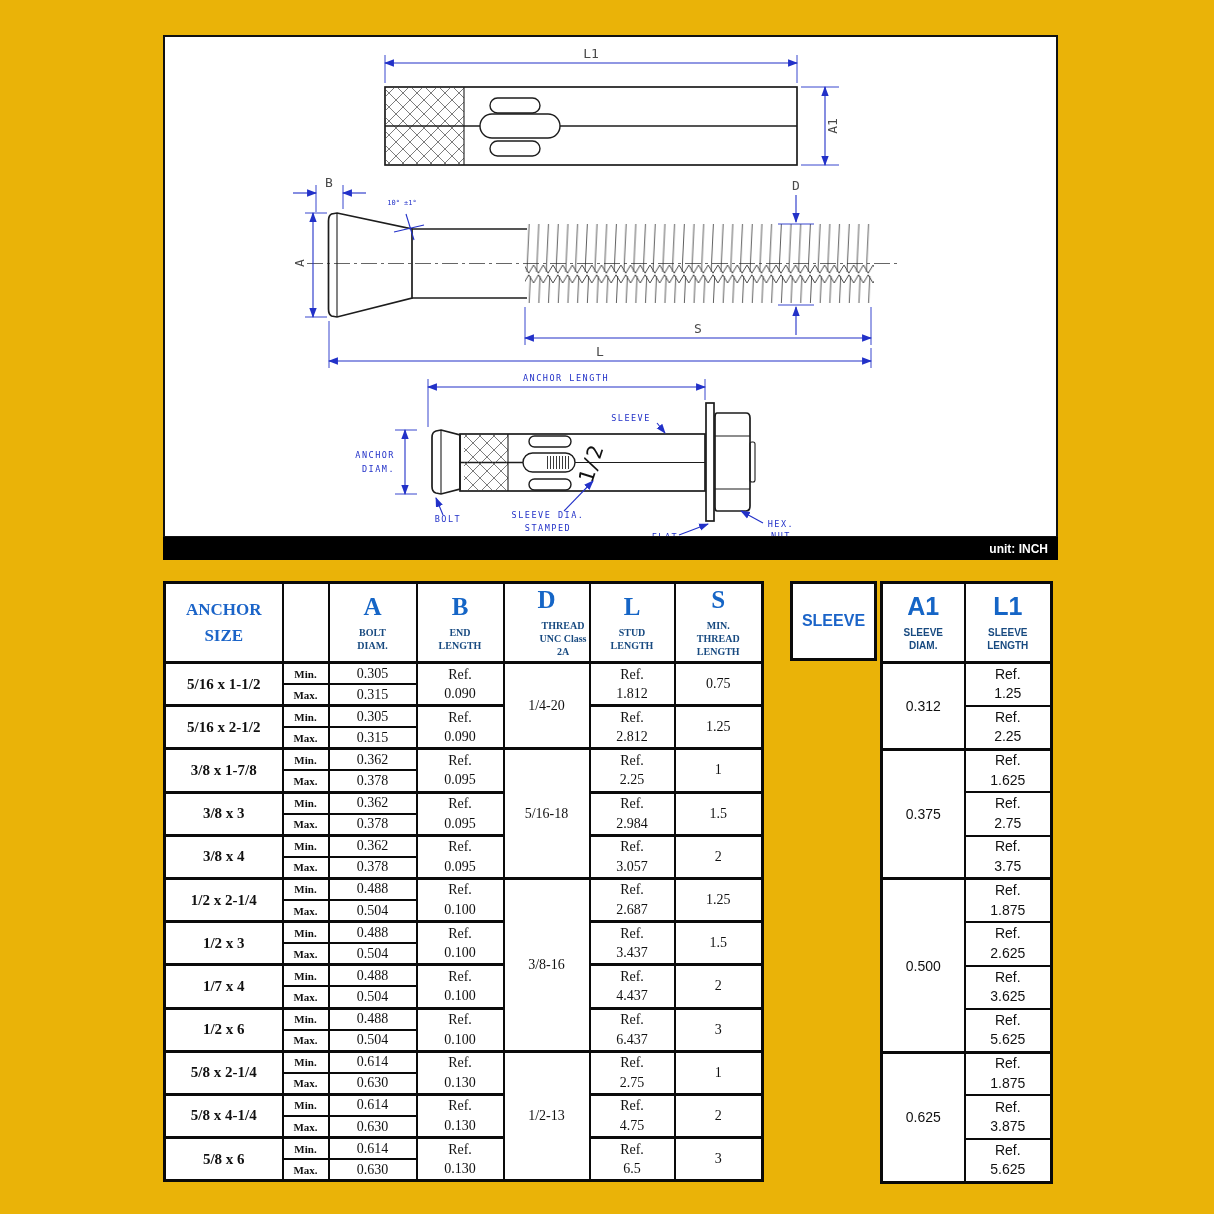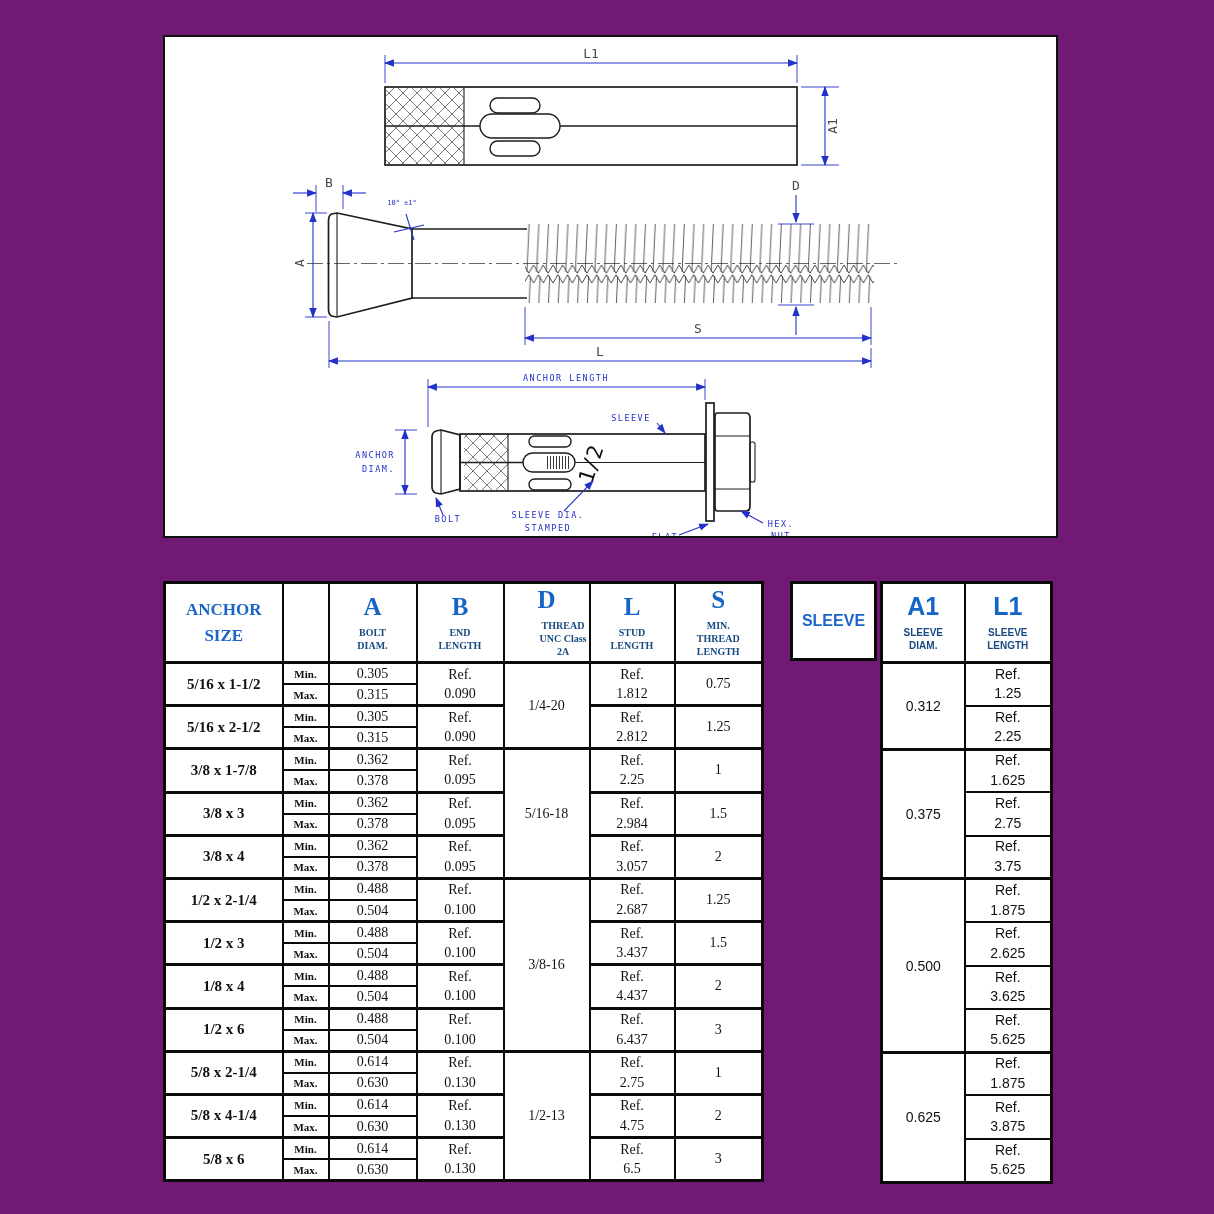--- a/index.html
+++ b/index.html
@@ -6,21 +6,21 @@
     --accent_blue:#1b64c8;
     --sub_blue:#184a80;
     --header_yellow:#fcf000;
     --header_peach:#f4e0d3;
     --line_black:#0a0a0a;
     --ann_blue:#2231c8;
     --draw_gray:#1d1d1d;
   }
   html,body{margin:0;padding:0;background:#ffffff;}
   .sheet{
-    position:relative;width:1214px;height:1214px;background:#701a75;
+    position:relative;width:1214px;height:1214px;background:#eab308;
     font-family:"Liberation Sans", sans-serif;color:#111;
   }
   
   .drawing-panel{
     position:absolute;left:163px;top:35px;width:891px;height:499px;
     border:2px solid #111;background:#fff;box-sizing:content-box;
   }
   .unit-bar{
     position:absolute;left:163px;top:537px;width:895px;height:23px;
     background:#000;color:#fff;font-size:12px;font-weight:bold;
@@ -196,20 +196,23 @@
         <text x="500" y="503" text-anchor="middle" class="lbl">FLAT</text>
         <text x="500" y="516" text-anchor="middle" class="lbl">WASHER</text>
         <path d="M514,498 L543,487" class="dim" marker-end="url(#ab)"></path>
         <text x="616" y="490" text-anchor="middle" class="lbl">HEX.</text>
         <text x="616" y="502" text-anchor="middle" class="lbl">NUT</text>
         <path d="M598,486 L576,474" class="dim" marker-end="url(#ab)"></path>
       </g>
     </svg>
   </div>
 
+  <div class="unit-bar">
+    <span>unit: INCH</span>
+  </div>
 
   <table class="spec">
     <colgroup>
       <col style="width:118px">
         <col style="width:46px">
         <col style="width:88px">
       <col style="width:87px">
         <col style="width:86px">
         <col style="width:85px">
         <col style="width:88px">
@@ -380,21 +383,21 @@
             <div>3.437</div>
           </td>
       <td class="sv" rowspan="2">1.5</td>
     </tr>
     <tr class="sub">
       <td class="mm">Max.</td>
       <td class="av amax">0.504</td>
     </tr>
 
     <tr class="sub gs">
-      <td class="size" rowspan="2">1/8 x 4</td>
+      <td class="size" rowspan="2">1/7 x 4</td>
       <td class="mm">Min.</td>
       <td class="av amin">0.488</td>
       <td class="rv" rowspan="2">
             <div>Ref.</div>
             <div>0.100</div>
           </td>
       <td class="rv" rowspan="2">
             <div>Ref.</div>
             <div>4.437</div>
           </td>

